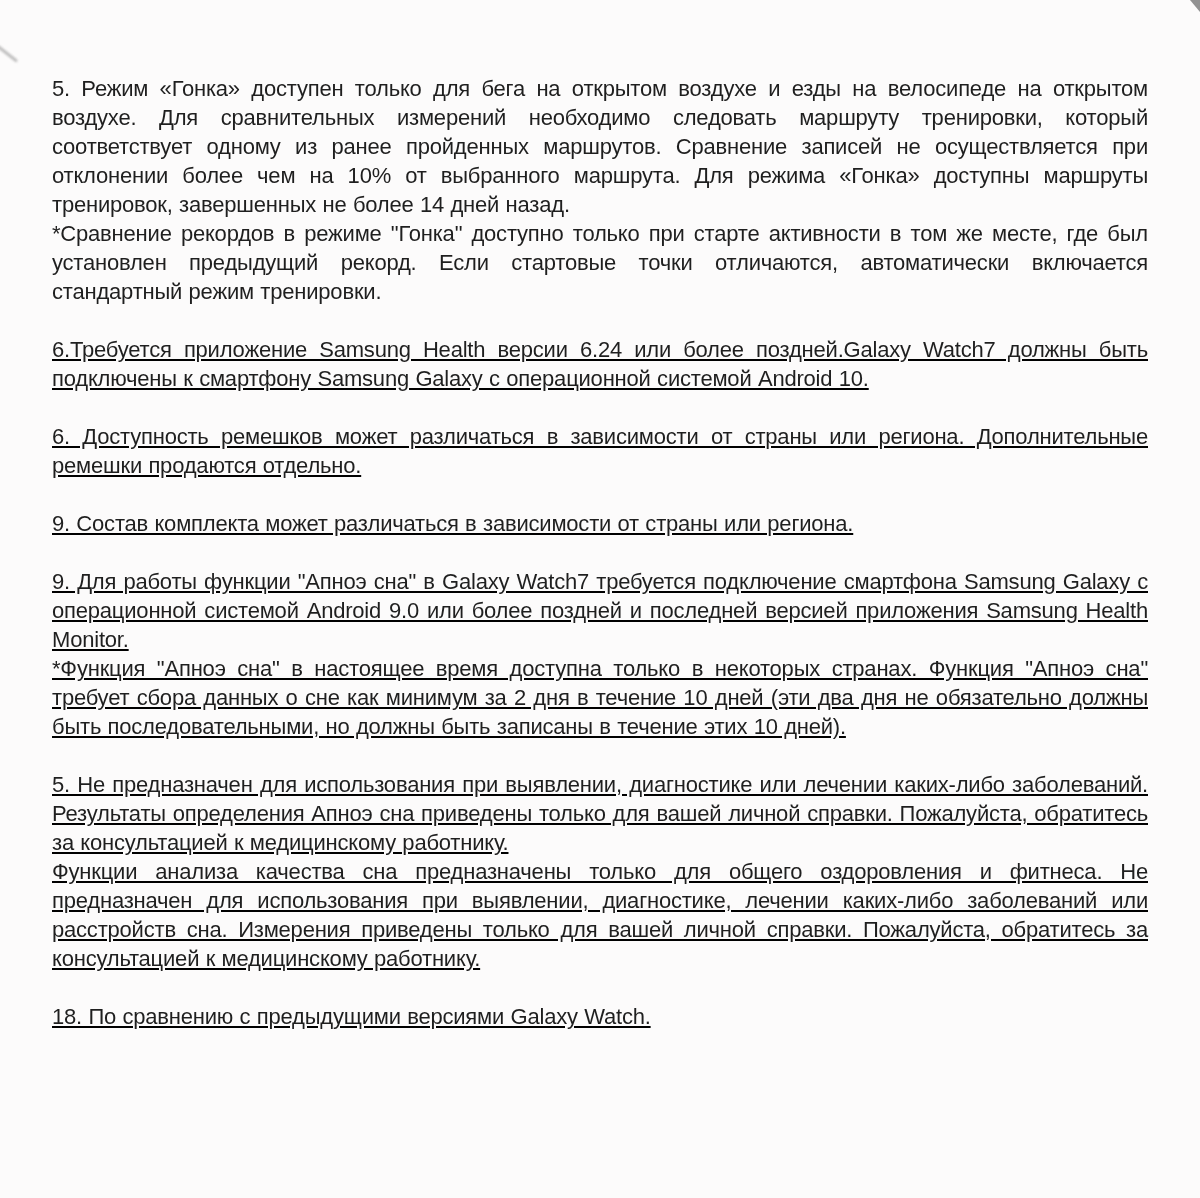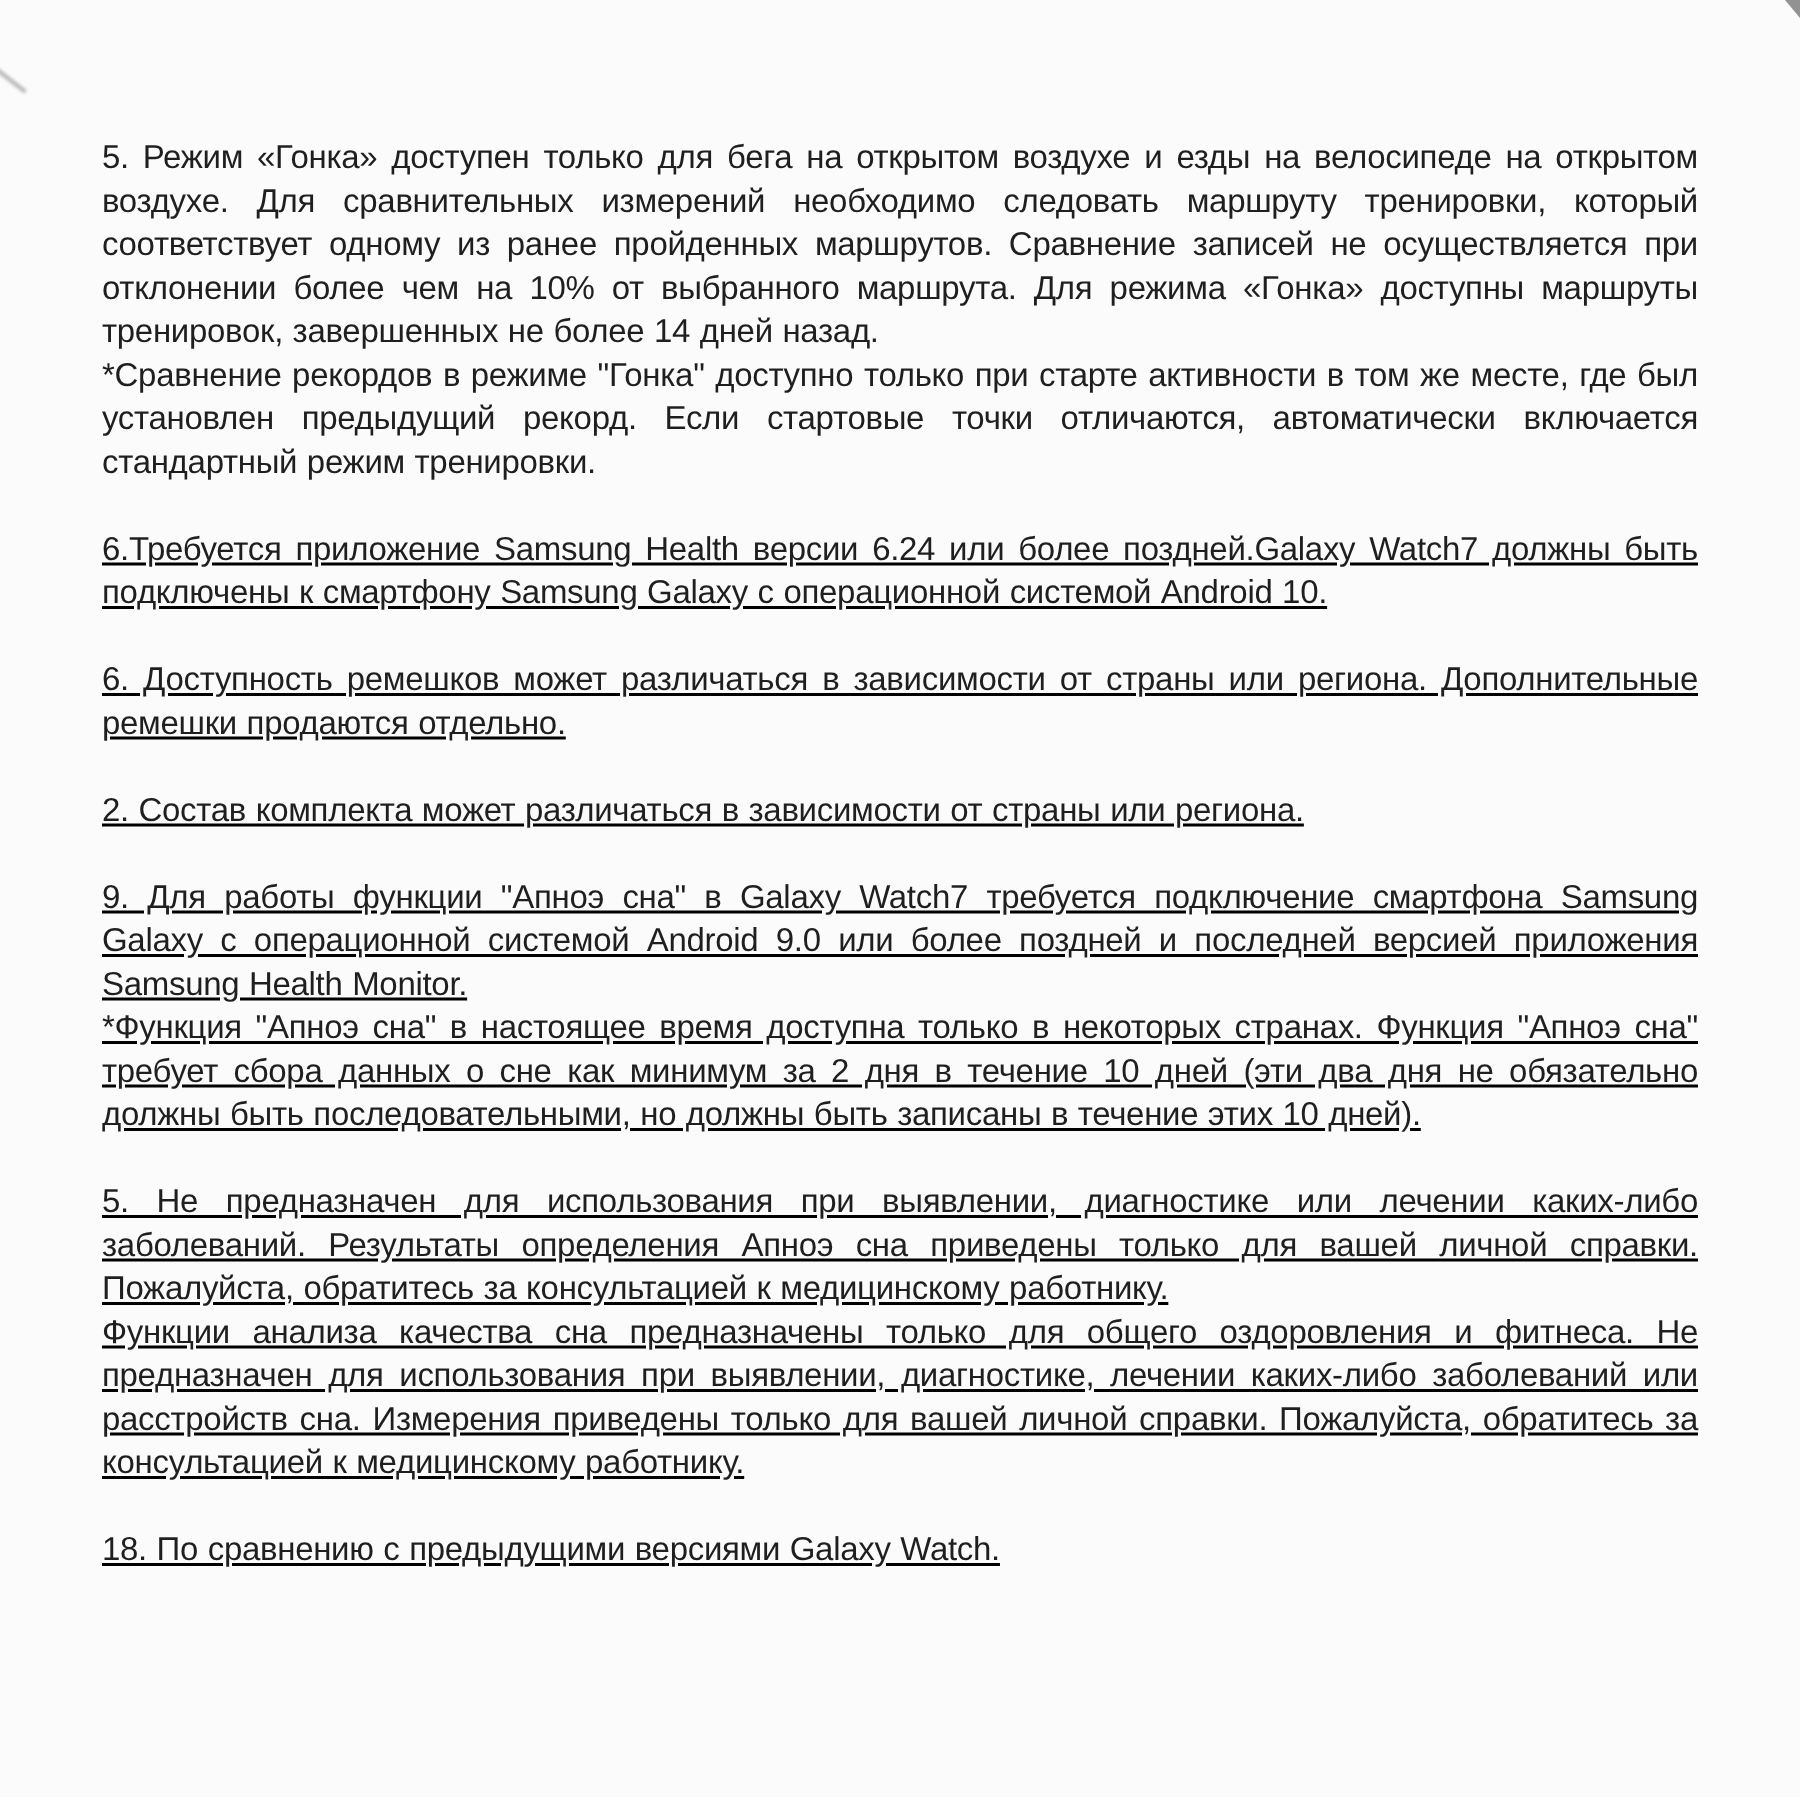--- a/index.html
+++ b/index.html
@@ -14,21 +14,21 @@
     overflow: hidden;
     font-family: "Liberation Sans", "DejaVu Sans", sans-serif;
   }
   .page {
     box-sizing: border-box;
     width: 1200px;
     min-height: 1198px;
     padding: 74px 52px 60px 52px;
   }
   .para {
-    margin: 16px;
+    margin: 0;
   }
   .para + .para {
     margin-top: 29px;
     text-decoration: underline;
   }
   .para p {
     margin: 0;
     font-size: 22px;
     line-height: 29px;
     letter-spacing: -0.2px;
@@ -77,21 +77,21 @@
 
   <section class="para">
     <p>6.Требуется приложение Samsung Health версии 6.24 или более поздней.Galaxy Watch7 должны быть подключены к смартфону Samsung Galaxy с операционной системой Android 10.</p>
   </section>
 
   <section class="para">
     <p>6. Доступность ремешков может различаться в зависимости от страны или региона. Дополнительные ремешки продаются отдельно.</p>
   </section>
 
   <section class="para">
-    <p>2. Состав комплекта может различаться в зависимости от страны или региона.</p>
+    <p>9. Состав комплекта может различаться в зависимости от страны или региона.</p>
   </section>
 
   <section class="para">
     <p>9. Для работы функции "Апноэ сна" в Galaxy Watch7 требуется подключение смартфона Samsung Galaxy с операционной системой Android 9.0 или более поздней и последней версией приложения Samsung Health Monitor.</p>
     <p>*Функция "Апноэ сна" в настоящее время доступна только в некоторых странах. Функция "Апноэ сна" требует сбора данных о сне как минимум за 2 дня в течение 10 дней (эти два дня не обязательно должны быть последовательными, но должны быть записаны в течение этих 10 дней).</p>
   </section>
 
   <section class="para">
     <p>5. Не предназначен для использования при выявлении, диагностике или лечении каких-либо заболеваний. Результаты определения Апноэ сна приведены только для вашей личной справки. Пожалуйста, обратитесь за консультацией к медицинскому работнику.</p>
     <p>Функции анализа качества сна предназначены только для общего оздоровления и фитнеса. Не предназначен для использования при выявлении, диагностике, лечении каких-либо заболеваний или расстройств сна. Измерения приведены только для вашей личной справки. Пожалуйста, обратитесь за консультацией к медицинскому работнику.</p>

